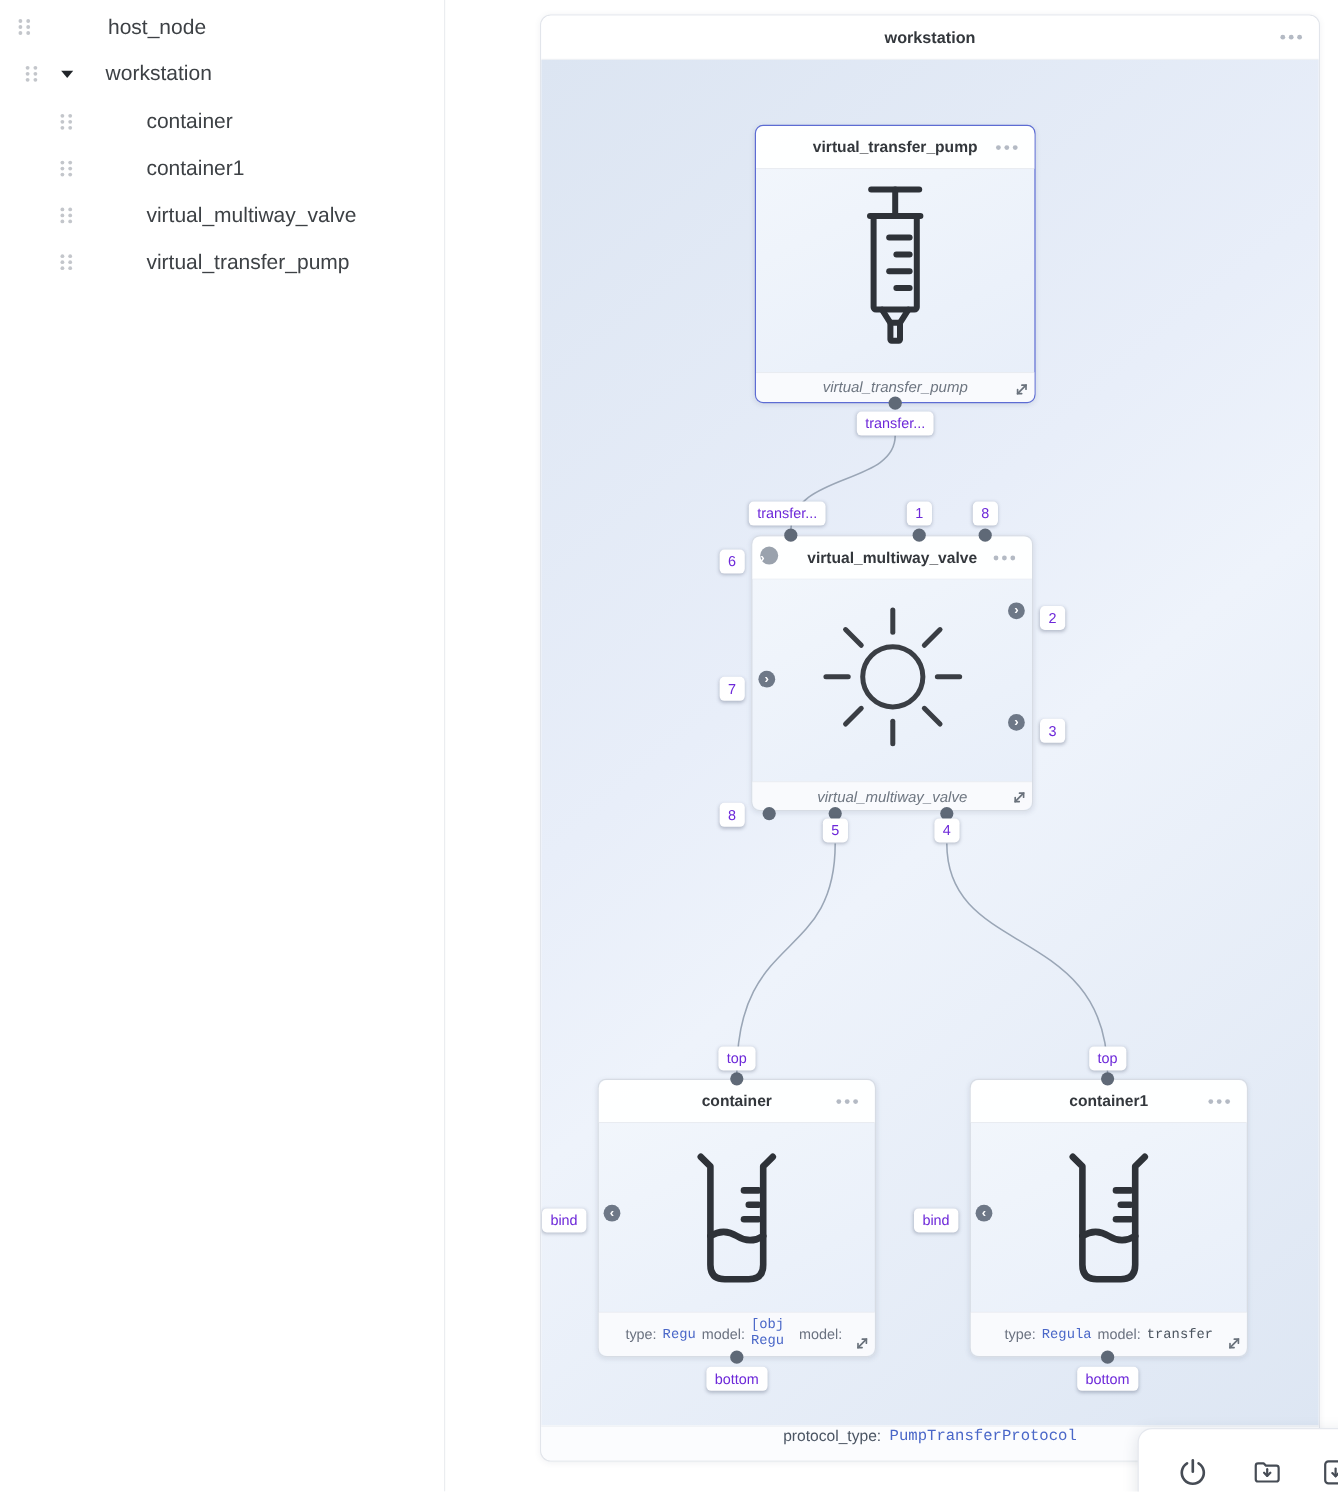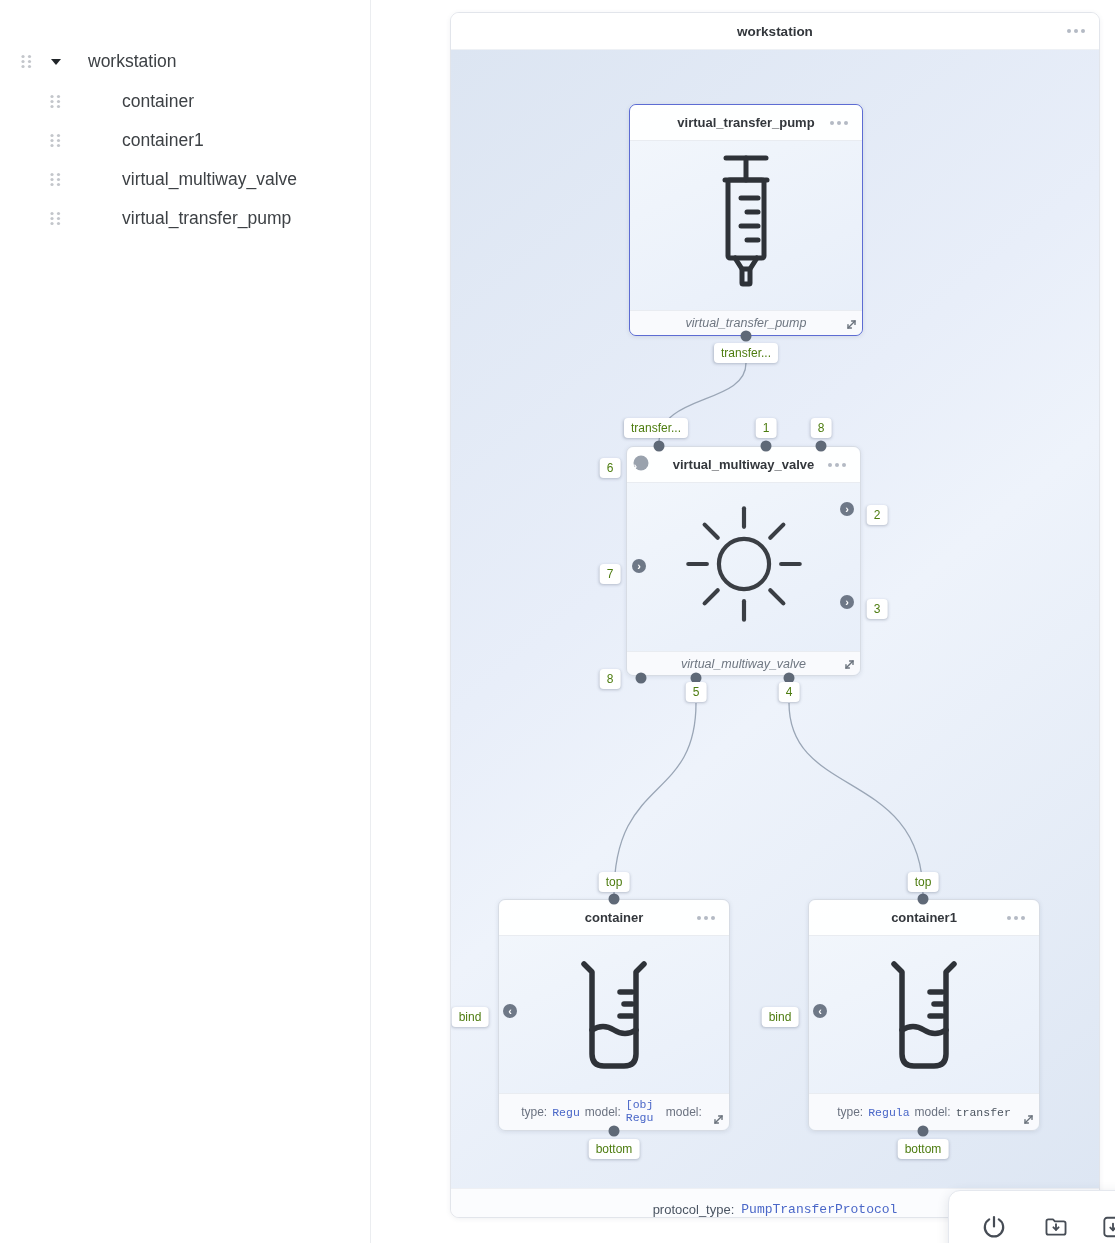--- a/index.html
+++ b/index.html
@@ -12,21 +12,21 @@
   .trow{position:absolute;left:0;width:100%;height:39px;cursor:pointer;}
   .tlabel{position:absolute;top:0;line-height:39px;font-size:17.5px;color:#3d4145;}
   .drag{position:absolute;top:11px;}
   .caret{position:absolute;width:0;height:0;border-left:5.5px solid transparent;border-right:5.5px solid transparent;border-top:6.5px solid #212529;top:17px;}
 
   
   .panel{position:absolute;left:450px;top:12px;width:650px;height:1206px;background:#fff;border:1px solid #e2e5eb;border-radius:9px;box-shadow:0 1px 5px rgba(70,80,100,.08);overflow:hidden;z-index:1;}
   .panel-header{position:absolute;left:0;top:0;right:0;height:37px;background:#fff;border-bottom:1px solid #eef1f5;display:flex;align-items:center;justify-content:center;z-index:4;}
   .panel-title{font-size:13.5px;font-weight:700;color:#33373c;}
   .panel-bg{position:absolute;left:0;top:37px;right:0;bottom:29px;background:linear-gradient(140deg,#dce5f2 0%,#e8eef9 40%,#eef3fb 55%,#dde6f3 100%);}
-  .panel-footer{position:absolute;left:0;bottom:0;right:0;height:29px;background:#fbfcfe;border-top:1px solid #eef0f4;display:flex;align-items:flex-end;justify-content:center;gap:7px;z-index:4;}
+  .panel-footer{position:absolute;left:0;bottom:0;right:0;height:29px;background:#fbfcfe;border-top:1px solid #eef0f4;display:flex;align-items:flex-start;justify-content:center;gap:7px;z-index:4;}
   .pf-label{font-size:13px;color:#4b5563;}
   .pf-value{font-size:13px;color:#4a67c8;font-family:"Liberation Mono","DejaVu Sans Mono",monospace;}
   .menu-dots{position:absolute;right:14px;top:50%;transform:translateY(-50%);display:flex;gap:3px;cursor:pointer;}
   .menu-dots i{width:4px;height:4px;border-radius:50%;background:#b4bac4;display:block;}
 
   
   .wires{position:absolute;left:0;top:0;z-index:1;pointer-events:none;}
   .wires path{stroke:#9aa6b6;stroke-width:1.3;fill:none;}
 
   
@@ -45,33 +45,44 @@
   .node-body-icon{position:absolute;left:50%;transform:translateX(-50%);}
   .resize{position:absolute;right:5px;bottom:5px;cursor:nwse-resize;}
 
   
   .dot{position:absolute;width:11px;height:11px;border-radius:50%;background:#5f6977;transform:translate(-50%,-50%);z-index:3;cursor:crosshair;}
   .dot.chev{width:14px;height:14px;background:#6e7887;display:flex;align-items:center;justify-content:center;}
   .dot.lightchev{width:15px;height:15px;background:#9aa2ad;}
   .chev-glyph{color:#fff;font-size:11px;line-height:1;font-weight:700;font-style:normal;}
   .chev-r::after{content:"\203A";}
   .chev-l::after{content:"\2039";}
-  .pill{position:absolute;transform:translate(-50%,-50%);background:#fff;border-radius:4px;padding:3px 7px;font-size:12px;color:#4d7c0f;box-shadow:0 1px 3px rgba(60,70,95,.3);z-index:4;white-space:nowrap;}
+  .pill{position:absolute;transform:translate(-50%,-50%);background:#fff;border-radius:4px;padding:3px 7px;font-size:12px;color:#6d28d9;box-shadow:0 1px 3px rgba(60,70,95,.3);z-index:4;white-space:nowrap;}
 
   
   .floatbar{position:absolute;left:948px;top:1190px;width:220px;height:72px;background:#fff;border:1px solid #e5e8ee;border-radius:12px;box-shadow:0 3px 12px rgba(50,60,85,.13);z-index:6;}
   .fb-icon{position:absolute;top:23px;cursor:pointer;}
 </style>
 </head>
 <body>
 
 <div class="page">
 
   <aside class="sidebar">
 
+    <div class="trow" style="top:3px">
+      <svg class="drag" style="left:14px" width="13" height="17" viewBox="0 0 13 17" fill="#c3c6cb">
+          <circle cx="3" cy="3.5" r="1.6"></circle>
+          <circle cx="9.5" cy="3.5" r="1.6"></circle>
+          <circle cx="3" cy="8.5" r="1.6"></circle>
+          <circle cx="9.5" cy="8.5" r="1.6"></circle>
+          <circle cx="3" cy="13.5" r="1.6"></circle>
+          <circle cx="9.5" cy="13.5" r="1.6"></circle>
+        </svg>
+      <span class="tlabel" style="left:90px">host_node</span>
+    </div>
 
     <div class="trow" style="top:42px">
       <svg class="drag" style="left:20px" width="13" height="17" viewBox="0 0 13 17" fill="#c3c6cb">
           <circle cx="3" cy="3.5" r="1.6"></circle>
           <circle cx="9.5" cy="3.5" r="1.6"></circle>
           <circle cx="3" cy="8.5" r="1.6"></circle>
           <circle cx="9.5" cy="8.5" r="1.6"></circle>
           <circle cx="3" cy="13.5" r="1.6"></circle>
           <circle cx="9.5" cy="13.5" r="1.6"></circle>
         </svg>

